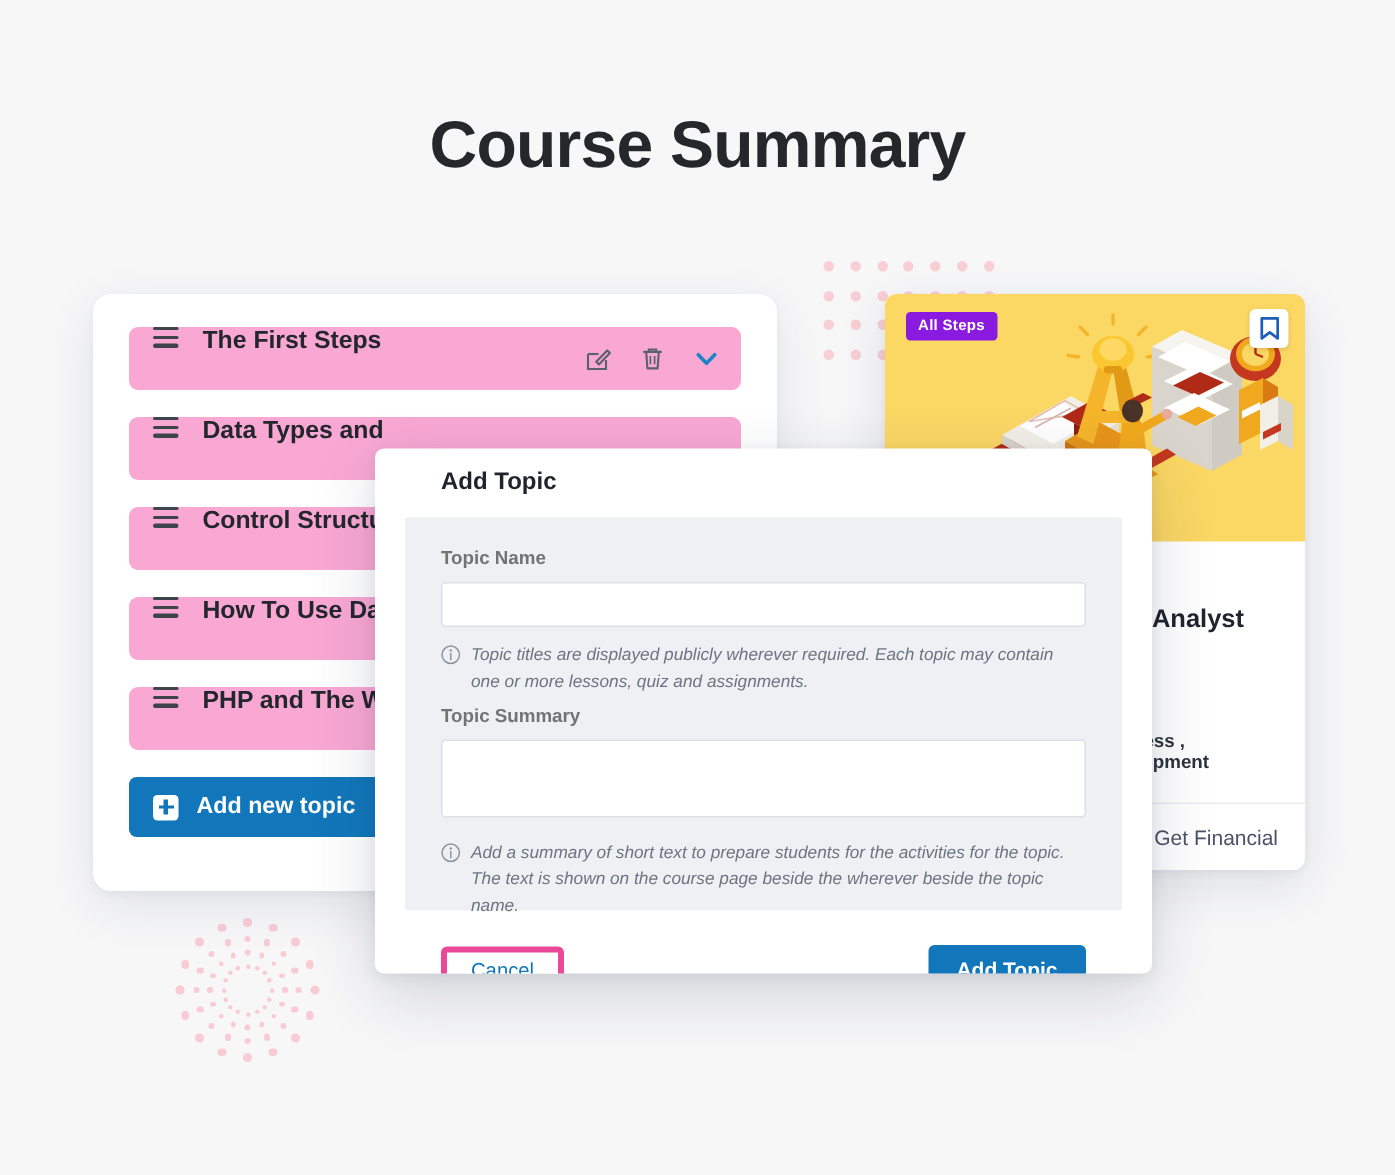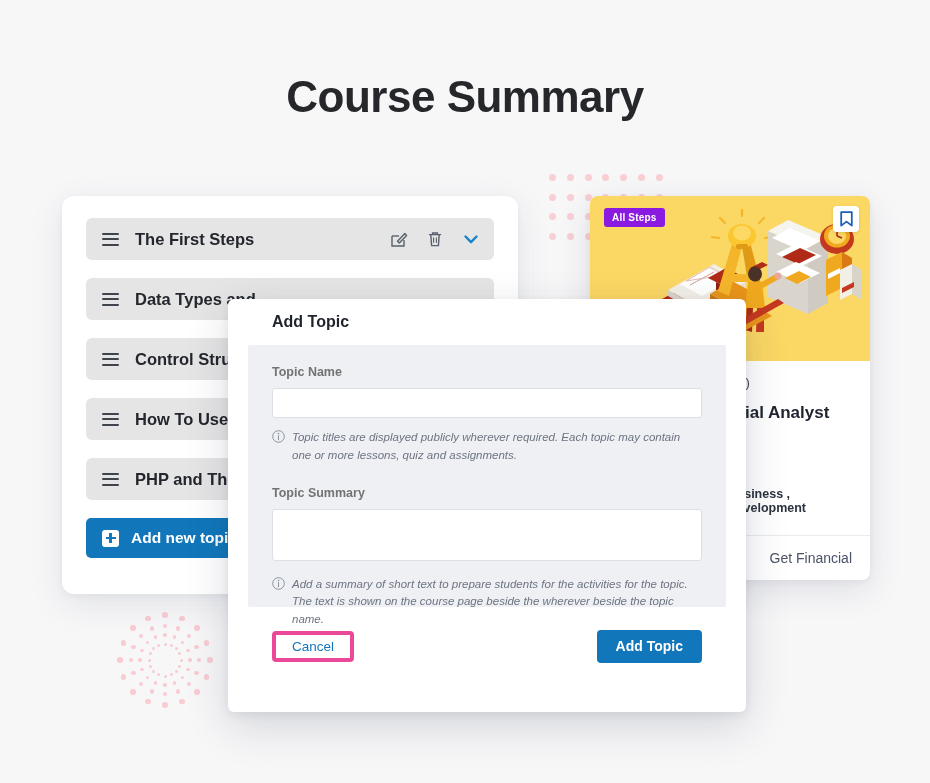--- a/index.html
+++ b/index.html
@@ -47,23 +47,23 @@
     position: absolute; left: 62px; top: 196px;
     width: 456px; height: 398px;
     background: #ffffff;
     border-radius: 12px;
     box-shadow: 0 10px 34px rgba(40,50,80,0.10), 0 2px 6px rgba(40,50,80,0.05);
     padding: 22px 24px;
     z-index: 2;
   }
   .topic-row {
     height: 42px; margin-bottom: 18px;
-    background: #e5e5e5;
+    background: #f9a8d4;
     border-radius: 6px;
-    display: flex; align-items: center;
+    display: flex; 
     padding: 0 14px 0 16px;
   }
   .drag-icon { width: 17px; height: 13px; flex: 0 0 17px; margin-right: 16px; }
   .drag-icon b {
     display: block; height: 2.4px; background: #3f434c;
     border-radius: 2px; margin-bottom: 3.2px;
   }
   .drag-icon b:last-child { margin-bottom: 0; }
   .topic-label {
     font-size: 16.5px; font-weight: bold; color: #23262c;
@@ -149,22 +149,22 @@
     border-top: 1px solid #e9ebf0;
     display: flex; align-items: center; justify-content: space-between;
     padding: 0 18px;
     font-size: 14px; color: #4a5367;
   }
   .card-footer .price { font-weight: bold; color: #39405a; }
   .card-footer .enroll { cursor: pointer; color: #4a5367; }
 
   
   .modal {
-    position: absolute; left: 228px; top: 299px;
-    width: 518px; height: 413px;
+    position: absolute; left: 250px; top: 299px;
+    width: 518px; height: 350px;
     background: #ffffff;
     border-radius: 6px;
     box-shadow: 0 14px 44px rgba(30,40,70,0.16), 0 3px 10px rgba(30,40,70,0.08);
     z-index: 4;
     overflow: hidden;
   }
   .modal-header {
     height: 46px; display: flex; align-items: center;
     padding: 0 44px;
     font-size: 16px; font-weight: bold; color: #1f232b;
@@ -188,21 +188,21 @@
     width: 100%; height: 52px;
     background: #ffffff; border: 1px solid #dcdfe5; border-radius: 3px;
     outline: none; padding: 7px 9px; resize: none;
     font-family: "Liberation Sans", sans-serif; font-size: 13px; color: #2d333d;
   }
   .hint {
     display: flex; gap: 7px; margin-top: 11px;
     font-size: 11.5px; line-height: 1.55; color: #6d7481; font-style: italic;
   }
   .hint svg { flex: 0 0 13px; margin-top: 1px; }
-  .field-block + .field-block { margin-top: 21px; }
+  .field-block + .field-block { margin-top: 5px; }
   .modal-footer {
     height: 78px; display: flex; align-items: center; justify-content: space-between;
     padding: 0 44px;
   }
   .btn-cancel {
     height: 31px; padding: 0 16px;
     background: #ffffff; border: 4px solid #ec4899; border-radius: 4px;
     color: #1177ba; font-size: 13.5px; cursor: pointer;
     font-family: "Liberation Sans", sans-serif;
   }

